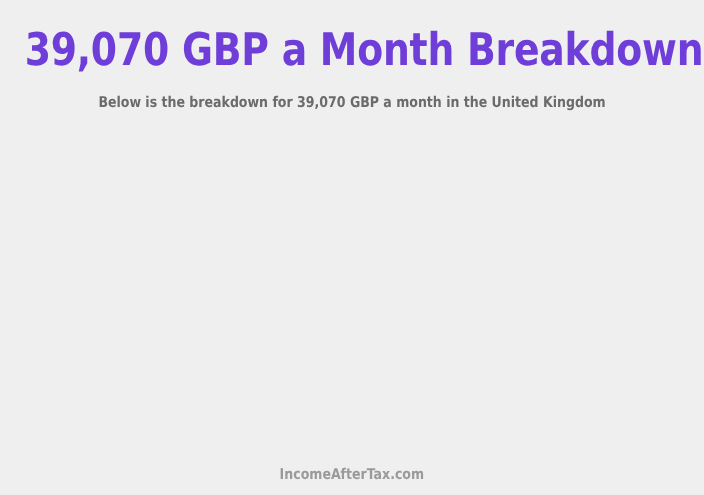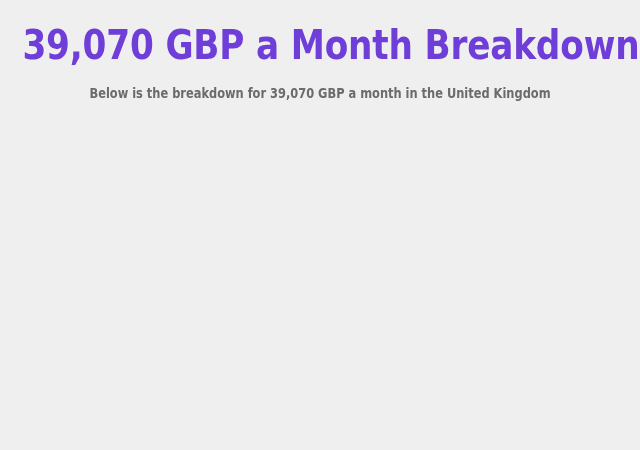--- a/index.html
+++ b/index.html
@@ -118,14 +118,17 @@
   <div class="header">
     <h1 class="page-title">39,070 GBP a Month Breakdown</h1>
     <p class="page-subtitle">Below is the breakdown for 39,070 GBP a month in the United Kingdom</p>
   </div>
 
   <div class="chart-area">
     <div class="chart-canvas"></div>
 
   </div>
 
+  <div class="footer">
+    <span class="footer-watermark">IncomeAfterTax.com</span>
+  </div>
 
 </div>
 
 </body></html>

